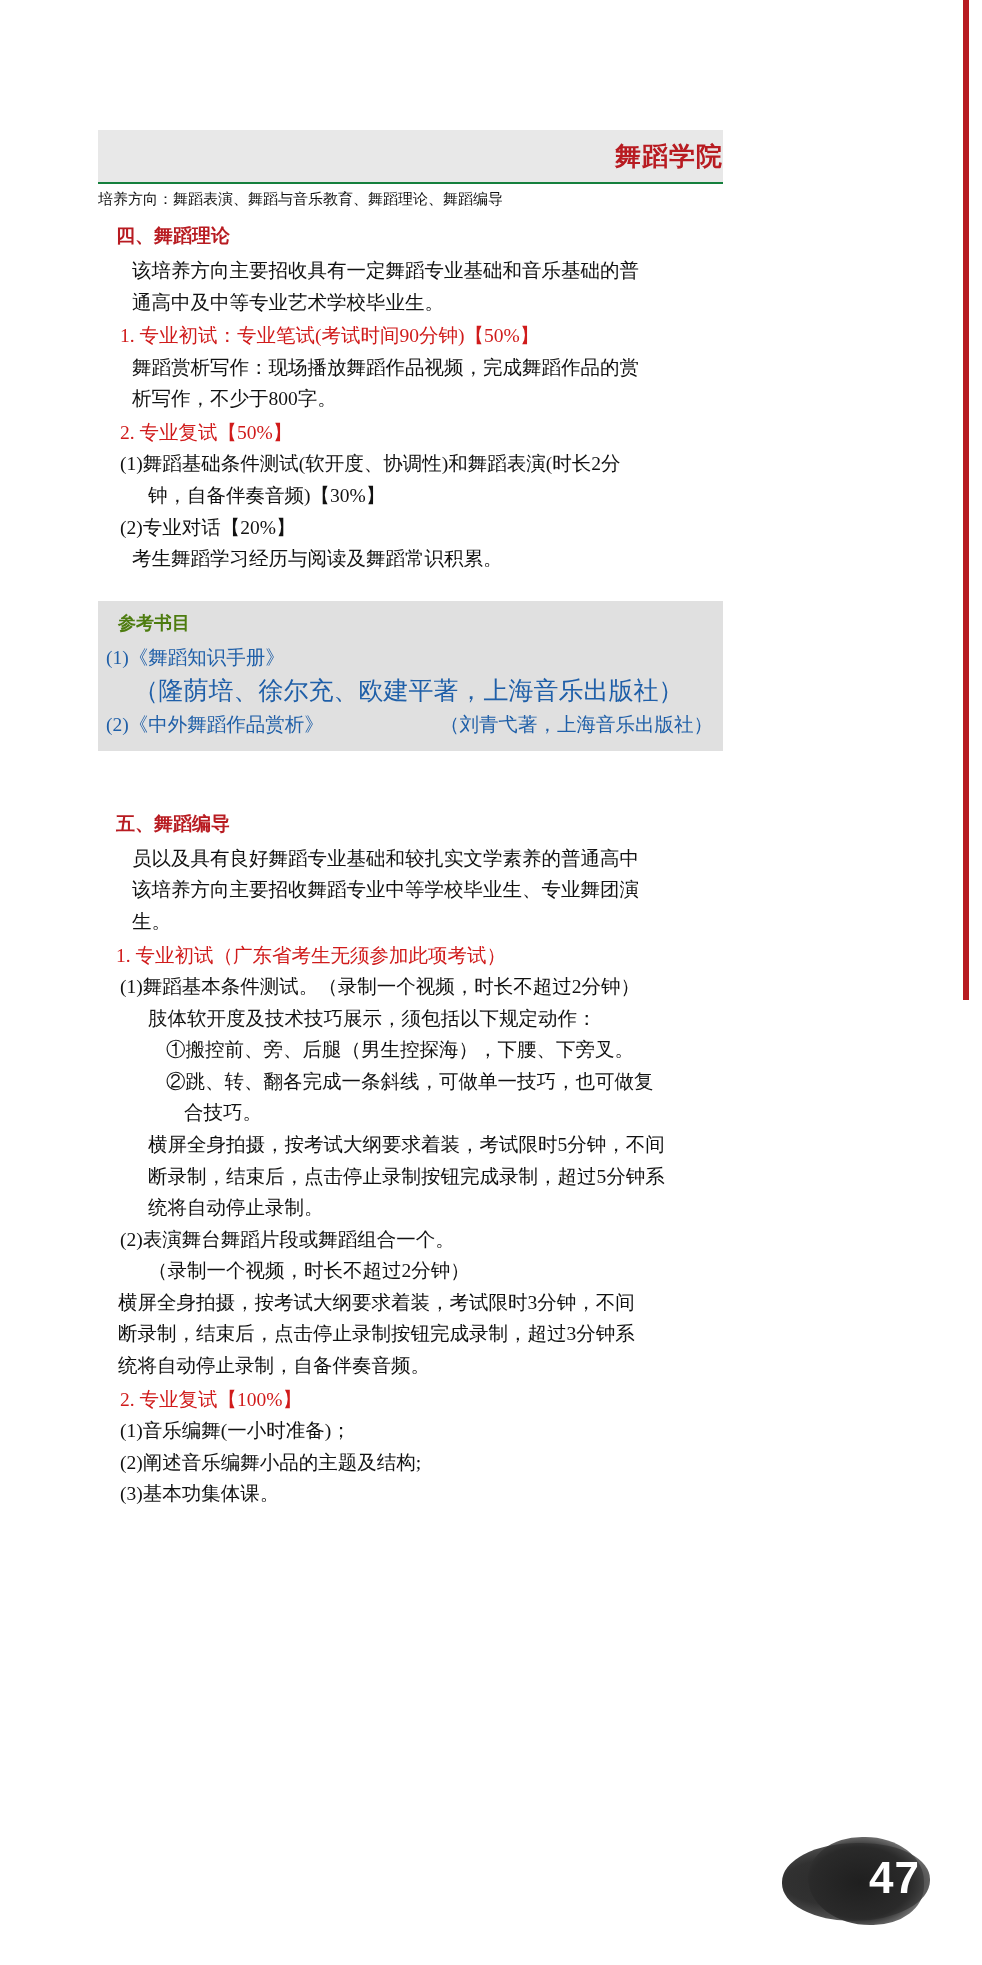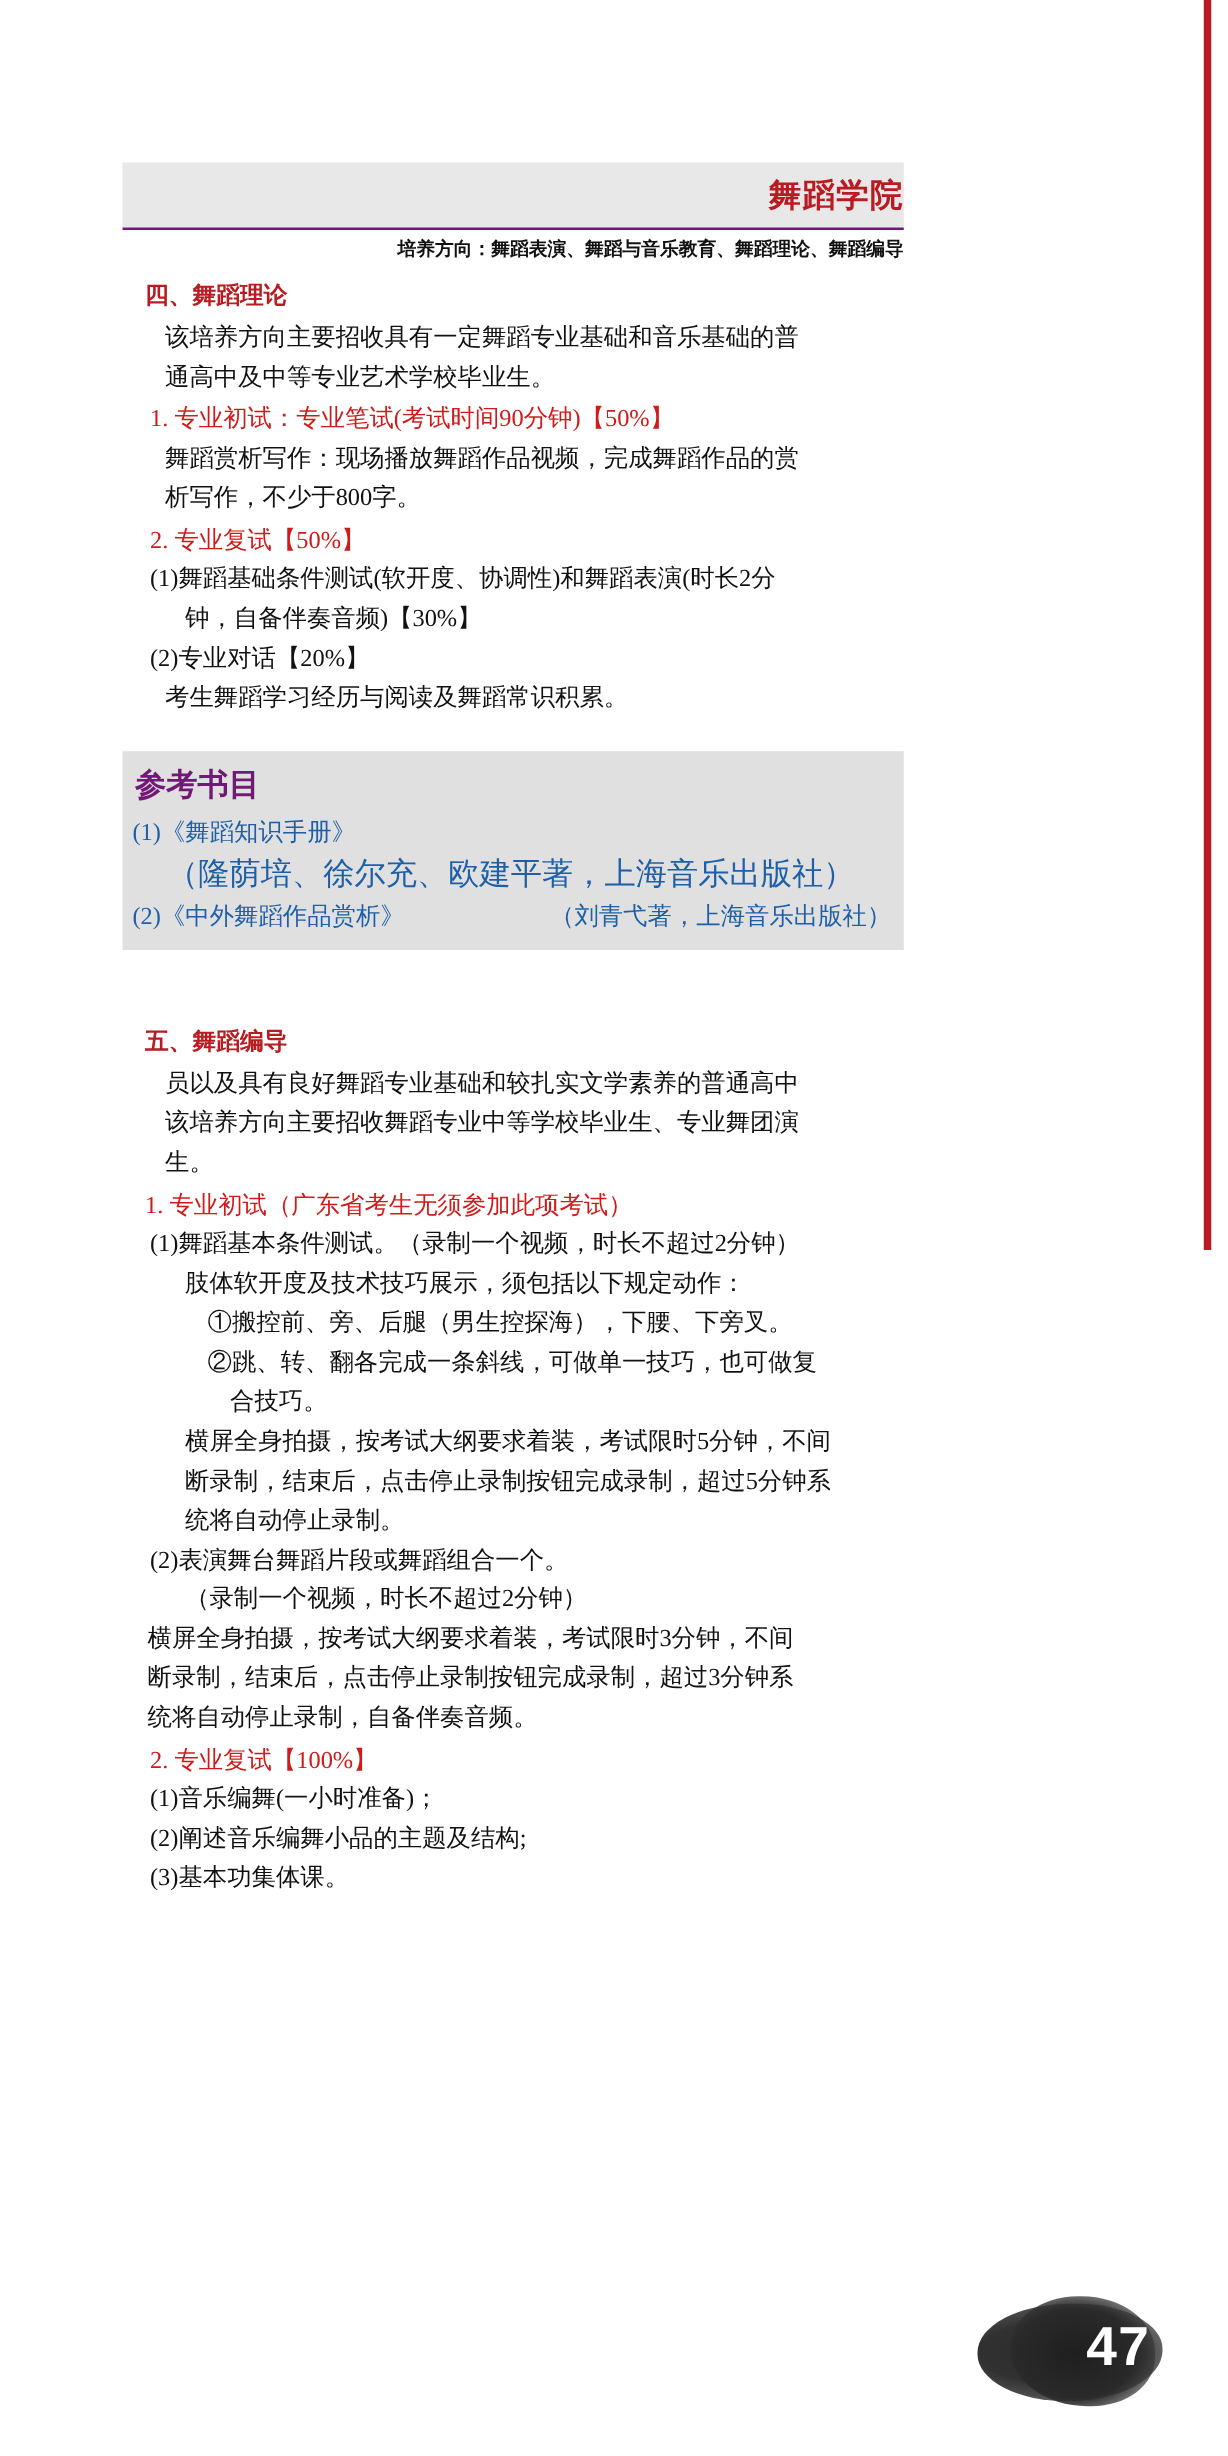--- a/index.html
+++ b/index.html
@@ -47,25 +47,25 @@
     justify-content: flex-end;
   }
   .title-band .title {
     color: #b81b21;
     font-size: 26px;
     font-weight: bold;
     letter-spacing: 1px;
   }
   .dir-line {
     width: 625px;
-    border-top: 2px solid #701a75;
+    border-top: 2px solid #15803d;
     padding-top: 6px;
-    text-align: right;
+    text-align: left;
     font-size: 15px;
-    font-weight: bold;
+    font-weight: normal;
     color: #111;
     box-sizing: border-box;
   }
   
   .sec-head {
     color: #b81b21;
     font-weight: bold;
     font-size: 19px;
     margin: 14px 0 6px 18px;
   }
@@ -94,24 +94,24 @@
   }
   
   .ref-box {
     margin-top: 26px;
     width: 625px;
     background: #e0e0e0;
     padding: 10px 6px 12px 6px;
     box-sizing: border-box;
   }
   .ref-title {
-    color: #701a75;
-    font-size: 25px;
-    font-weight: bold;
-    margin-left: 4px;
+    color: #4d7c0f;
+    font-size: 18px;
+    font-weight: bold;
+    margin-left: 14px;
     margin-bottom: 8px;
   }
   .ref-item {
     color: #1f5fa8;
     font-size: 19.5px;
     line-height: 1.5;
     margin: 0 0 0 2px;
     display: flex;
     justify-content: space-between;
   }

